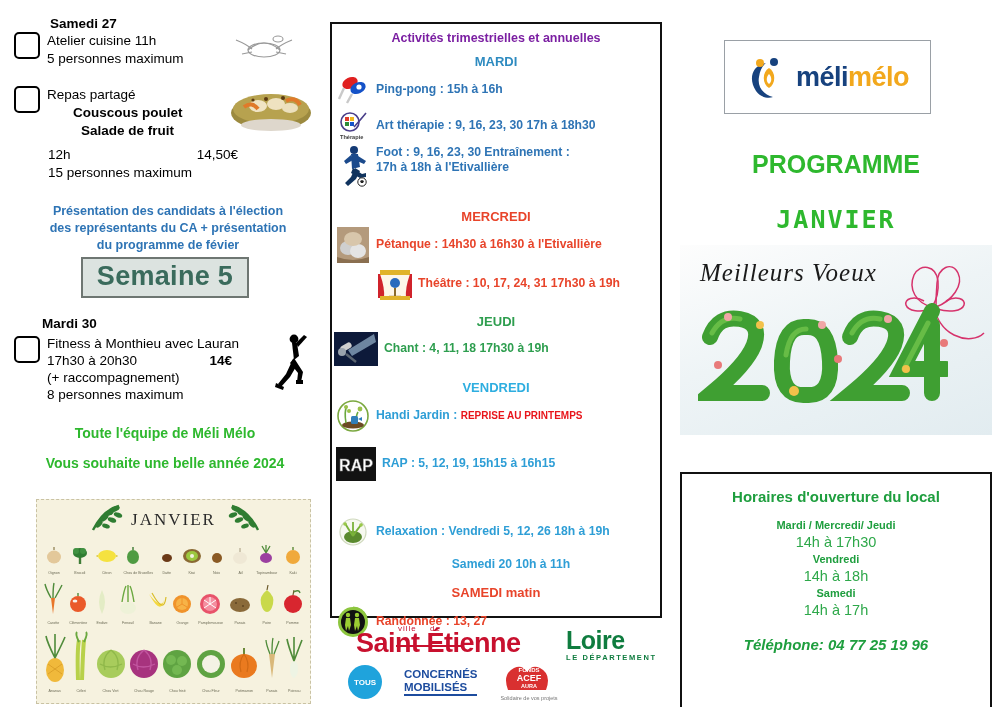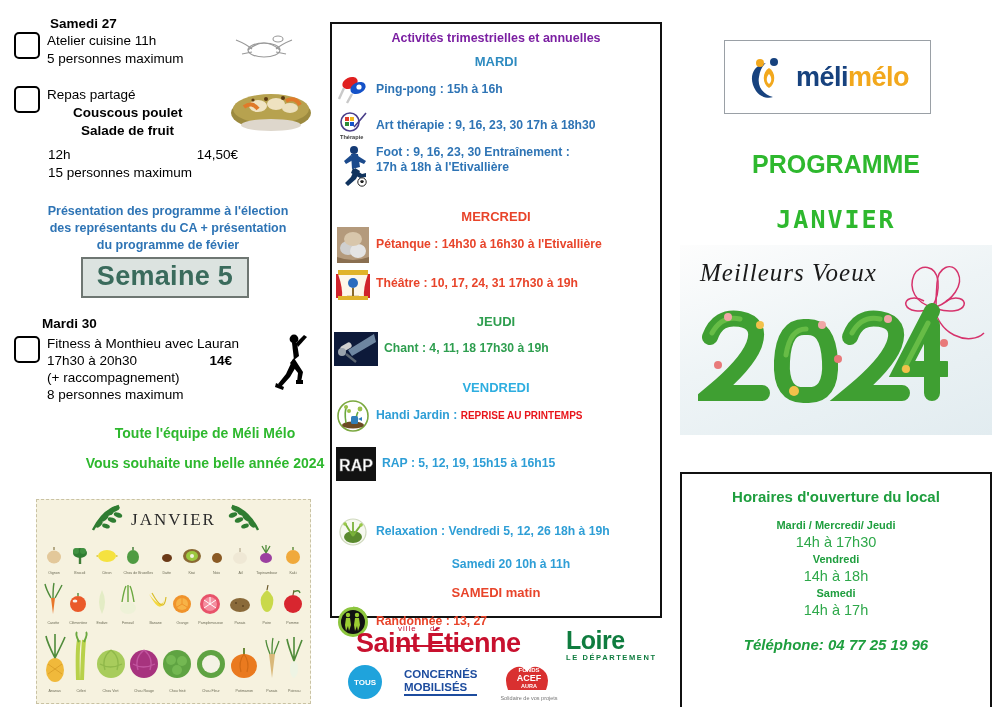--- a/index.html
+++ b/index.html
@@ -11,21 +11,21 @@
   .day-head{font-weight:bold;font-size:13.5px;}
   .chk{width:26px;height:27px;border:2.5px solid #000;border-radius:5px;
        box-sizing:border-box;flex:0 0 auto;}
   .row{display:flex;align-items:flex-start;gap:7px;}
   .body-txt{font-size:13.5px;line-height:1.33;}
   .bold{font-weight:bold;}
   .blue-note{color:#2E74B5;font-weight:bold;font-size:12.5px;text-align:center;line-height:1.35;}
   .semaine-box{background:#DCE3E0;border:2px solid #6E7672;display:inline-block;
       padding:2px 14px 4px;}
   .semaine-txt{color:#3A6B5C;font-weight:bold;font-size:27px;letter-spacing:.3px;}
-  .green-line{color:#2EB82E;font-weight:bold;font-size:14px;text-align:center;padding-left:40px;}
+  .green-line{color:#2EB82E;font-weight:bold;font-size:14px;text-align:center;}
   
   #center{left:330px;width:335px;height:707px;}
   .cpanel{position:absolute;left:0;top:22px;width:332px;height:596px;
           border:2.5px solid #111;box-sizing:border-box;background:#fff;}
   .ctitle{color:#7B1FA2;font-weight:bold;font-size:12.5px;text-align:center;margin-top:7px;}
   .dayhdr{font-weight:bold;font-size:13px;text-align:center;}
   .act{display:flex;align-items:center;gap:6px;font-weight:bold;font-size:12.2px;line-height:1.25;}
   .actico{width:34px;flex:0 0 34px;display:flex;align-items:center;justify-content:center;}
   
   #right{left:672px;width:328px;height:707px;}
@@ -107,21 +107,21 @@
     </svg>
   </div>
 
   <div class="body-txt" style="position:absolute;left:48px;top:146px;width:190px;display:flex;justify-content:space-between;">
     <span>12h</span>
     <span>14,50€</span>
   </div>
   <div class="body-txt" style="position:absolute;left:48px;top:164px;">15 personnes maximum</div>
 
   <div class="blue-note" style="position:absolute;left:18px;top:203px;width:300px;">
-    <div>Présentation des programme à l'élection</div>
+    <div>Présentation des candidats à l'élection</div>
     <div>des représentants  du CA + présentation</div>
     <div>du programme de févier</div>
   </div>
 
   <div style="position:absolute;left:0;top:257px;width:330px;text-align:center;">
     <span class="semaine-box">
       <span class="semaine-txt">Semaine 5</span>
     </span>
   </div>
 
@@ -380,21 +380,21 @@
           <rect x="1" y="1" width="32" height="36" fill="#b49a7c"></rect>
           <ellipse cx="12" cy="22" rx="8" ry="7" fill="#cfcfcf"></ellipse>
           <ellipse cx="22" cy="25" rx="8" ry="7" fill="#e4e4e4"></ellipse>
           <ellipse cx="17" cy="13" rx="9" ry="7" fill="#d8c6ab"></ellipse>
           <path d="M1 31 q16 6 32 0 l0 6 l-32 0z" fill="#8a6f50"></path>
         </svg>
       </span>
       <span style="color:#E8442A;">Pétanque : 14h30 à 16h30 à l'Etivallière</span>
     </div>
 
-    <div class="act" style="margin-top:2px;padding-left:4px;">
+    <div class="act" style="margin-top:2px;padding-left:20px;margin-left:26px;">
       <span class="actico">
         <svg width="34" height="36" viewBox="0 0 34 36">
           <rect x="2" y="4" width="30" height="30" fill="#fdf6e8"></rect>
           <path d="M2 4 h30 v5 h-30z" fill="#e0b32a"></path>
           <path d="M2 8 q5 14 4 24 l-6 0 l0 -24z" fill="#d0232b"></path>
           <path d="M32 8 q-5 14 -4 24 l6 0 l0 -24z" fill="#d0232b"></path>
           <circle cx="17" cy="17" r="5" fill="#2a6bbd"></circle>
           <path d="M17 22 l0 9" stroke="#8a6a2a" stroke-width="2"></path>
           <path d="M11 31 h12" stroke="#8a6a2a" stroke-width="2.4"></path>
           <path d="M2 30 h30 v4 h-30z" fill="#e0b32a"></path>

